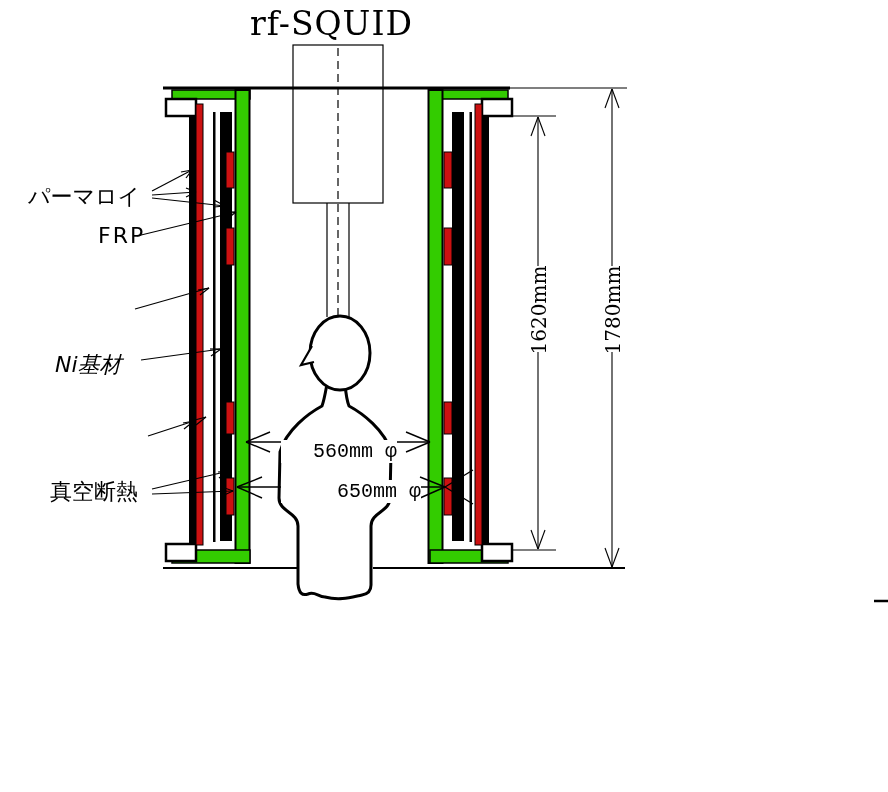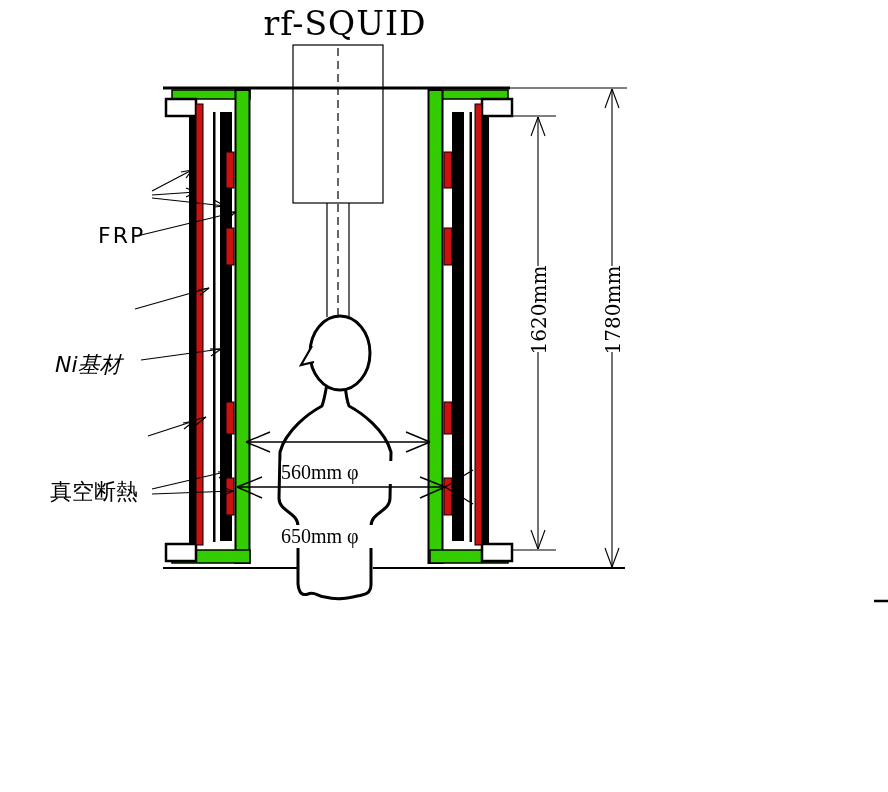--- a/index.html
+++ b/index.html
@@ -1,22 +1,22 @@
 <!DOCTYPE html>
 <html><head>
 <meta charset="utf-8">
 <style>
   html,body{margin:0;padding:0;background:#fff;}
   #canvas{position:relative;width:888px;height:792px;background:#ffffff;overflow:hidden;
           font-family:"DejaVu Sans",sans-serif;color:#000;}
   svg{position:absolute;left:0;top:0;}
   .txt{position:absolute;white-space:nowrap;color:#000;}
-  .title{font-family:"DejaVu Serif",serif;font-size:33px;letter-spacing:1px;text-align:center;width:190px;}
+  .title{font-family:"DejaVu Serif",serif;font-size:33px;letter-spacing:1px;width:190px;}
   .lbl{font-size:22px;line-height:26px;}
-  .dim{font-family:Liberation Serif, serif;font-size:20px;text-align:left;width:116px;background:#fff;margin-top:21px;}
+  .dim{font-family:Liberation Mono, monospace;font-size:20px;text-align:right;width:116px;background:#fff;}
   .vdim{font-family:"DejaVu Serif",serif;font-size:20px;text-align:center;width:90px;height:22px;
         transform:rotate(-90deg);}
 </style>
 </head>
 <body>
 
 <div id="canvas">
 
   <svg width="888" height="792" viewBox="0 0 888 792">
 
@@ -155,22 +155,23 @@
         <line x1="229" y1="471" x2="218" y2="472"></line>
         <line x1="229" y1="471" x2="219" y2="478"></line>
       <line x1="152" y1="494" x2="233" y2="491"></line>
         <line x1="233" y1="491" x2="222" y2="487"></line>
         <line x1="233" y1="491" x2="222" y2="496"></line>
     </g>
   </svg>
 
   <div class="txt title" style="left:250px;top:4px;">rf-SQUID</div>
 
+  <div class="txt lbl" style="left:28px;top:184px;">パーマロイ</div>
   <div class="txt lbl" style="left:98px;top:223px;letter-spacing:2px;">FRP</div>
   <div class="txt lbl" style="left:55px;top:352px;font-style:italic;">Ni基材</div>
   <div class="txt lbl" style="left:50px;top:479px;">真空断熱</div>
 
   <div class="txt dim" style="left:281px;top:440px;">560mm φ</div>
-  <div class="txt dim" style="left:281px;top:504px;">650mm φ</div>
+  <div class="txt dim" style="left:281px;top:480px;padding-left:24px;">650mm φ</div>
 
   <div class="txt vdim" style="left:493px;top:299px;">1620mm</div>
   <div class="txt vdim" style="left:567px;top:299px;">1780mm</div>
 </div>
 
 </body></html>

